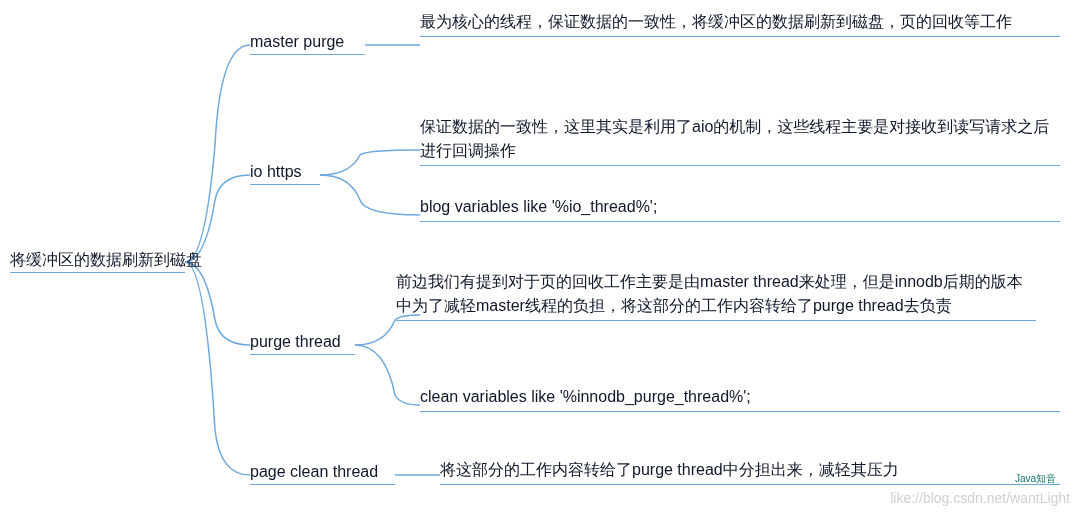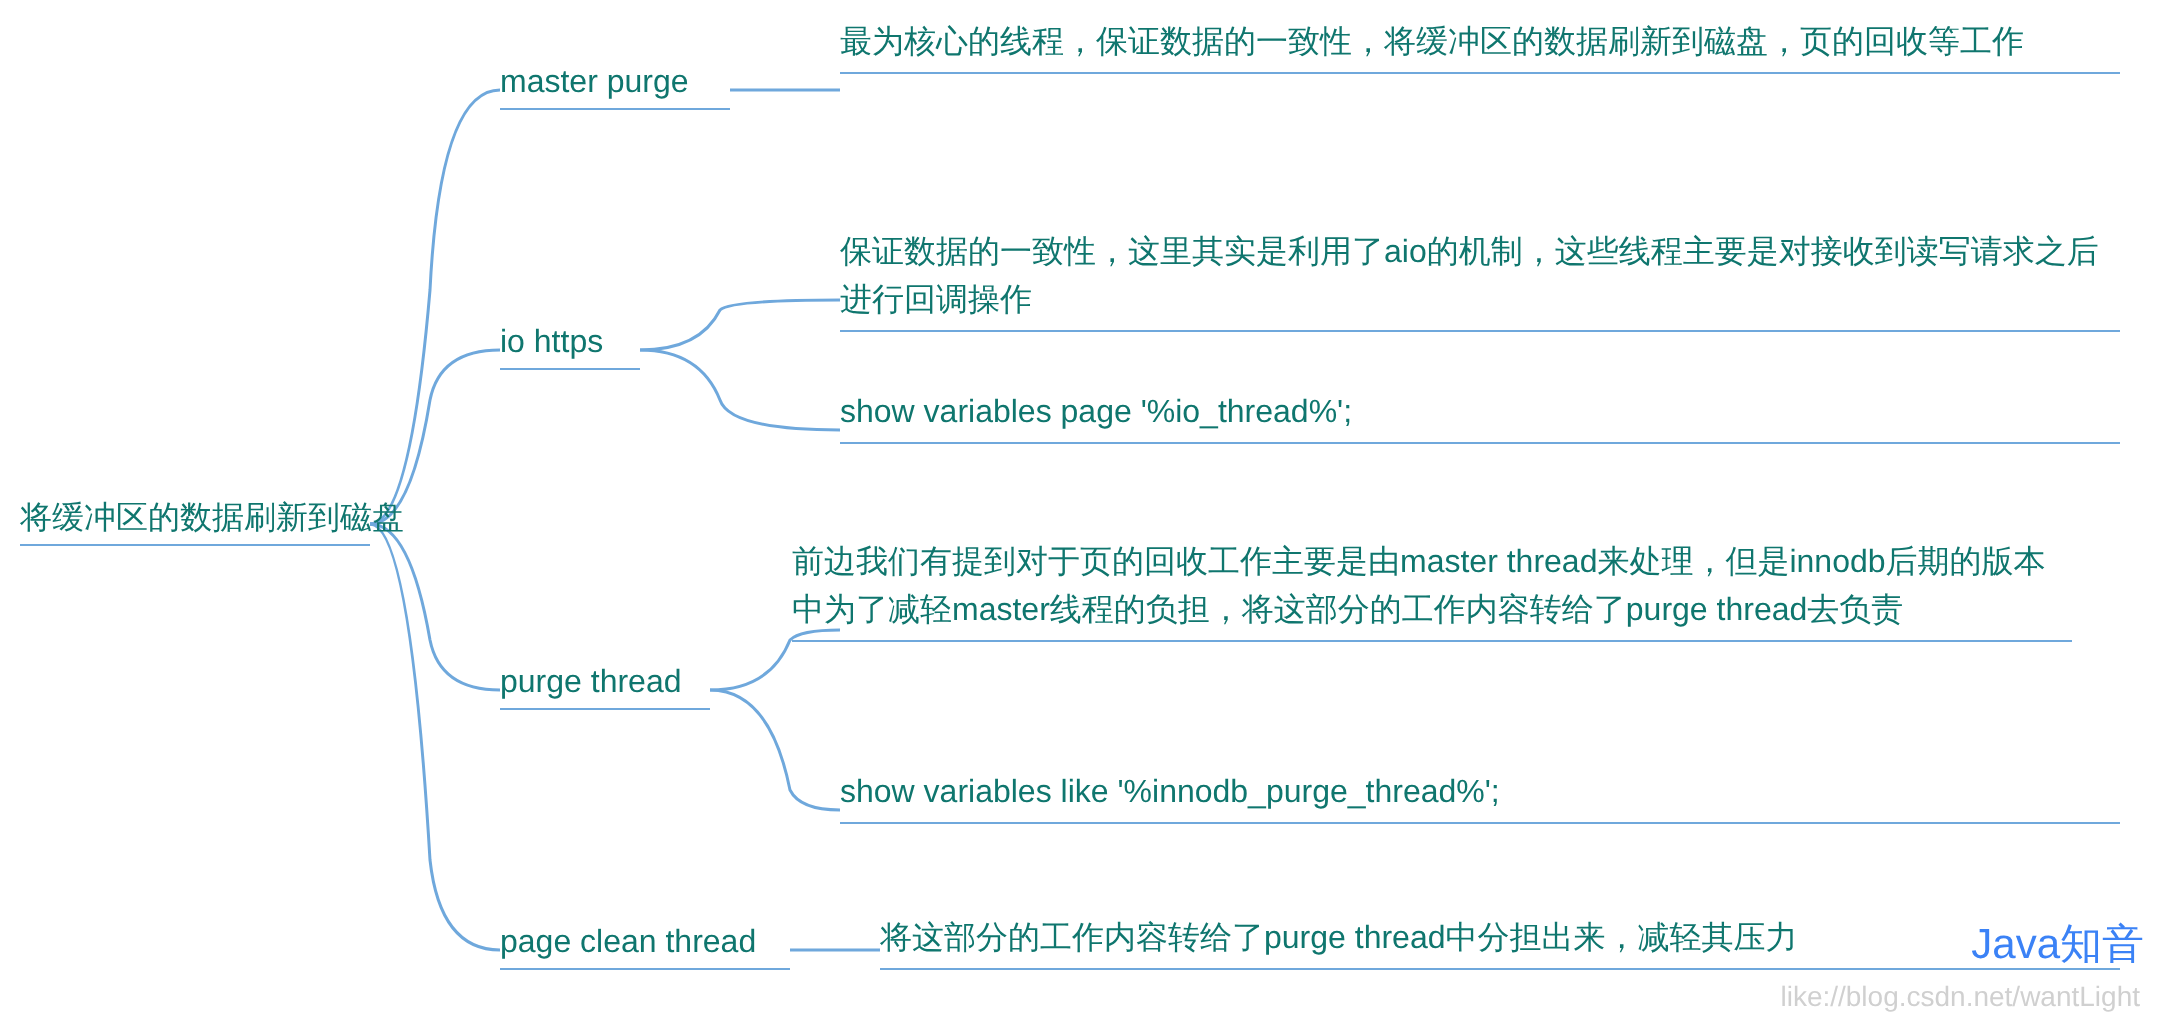--- a/index.html
+++ b/index.html
@@ -1,23 +1,23 @@
 <!DOCTYPE html>
 <html><head>
 <meta charset="utf-8">
 <style>
   html,body{margin:0;padding:0;width:1080px;height:516px;font-family:"PingFang SC","Microsoft YaHei",Arial,sans-serif;background:#fff;overflow:hidden;position:relative}
   svg.conn{position:absolute;top:0;left:0;width:1080px;height:516px;pointer-events:none}
-  .node{position:absolute;font-size:16px;color:#0f766e;line-height:24px;white-space:nowrap}
+  .node{position:absolute;font-size:16px;color:#0f172a;line-height:24px;white-space:nowrap}
   .leaf{white-space:normal}
   .root{border-bottom:1.5px solid #6fa8dc}
   .mid{border-bottom:1.5px solid #6fa8dc}
   .lf{border-bottom:1.5px solid #6fa8dc;padding-bottom:2px}
   .wm{position:absolute;right:10px;bottom:10px;color:#d0d0d0;font-size:14px;white-space:nowrap}
-  .wm2{position:absolute;right:8px;bottom:30px;color:#3b82f6;font-size:21px}
+  .wm2{position:absolute;right:24px;bottom:30px;color:#0f766e;font-size:10px}
 </style>
 </head>
 <body>
 
 <svg class="conn">
 
   <path d="M185 262 Q205 262 215 145 Q220 45 250 45" fill="none" stroke="#6fa8dc" stroke-width="1.5"></path>
   <path d="M185 262 Q205 262 215 200 Q220 175 250 175" fill="none" stroke="#6fa8dc" stroke-width="1.5"></path>
   <path d="M185 262 Q205 262 215 320 Q220 345 250 345" fill="none" stroke="#6fa8dc" stroke-width="1.5"></path>
   <path d="M185 262 Q205 262 215 430 Q220 475 250 475" fill="none" stroke="#6fa8dc" stroke-width="1.5"></path>
@@ -36,21 +36,21 @@
 <div class="node root" style="left:10px;top:248px;width:175px">将缓冲区的数据刷新到磁盘</div>
 
 <div class="node mid" style="left:250px;top:30px;width:115px">master purge</div>
 <div class="node mid" style="left:250px;top:160px;width:70px">io https</div>
 <div class="node mid" style="left:250px;top:330px;width:105px">purge thread</div>
 <div class="node mid" style="left:250px;top:460px;width:145px">page clean thread</div>
 
 <div class="node leaf lf" style="left:420px;top:10px;width:640px">最为核心的线程，保证数据的一致性，将缓冲区的数据刷新到磁盘，页的回收等工作</div>
 
 <div class="node leaf lf" style="left:420px;top:115px;width:640px">保证数据的一致性，这里其实是利用了aio的机制，这些线程主要是对接收到读写请求之后进行回调操作</div>
-<div class="node leaf lf" style="left:420px;top:195px;width:640px">show variables page '%io_thread%';</div>
+<div class="node leaf lf" style="left:420px;top:195px;width:640px">blog variables like '%io_thread%';</div>
 
 <div class="node leaf lf" style="left:396px;top:270px;width:640px">前边我们有提到对于页的回收工作主要是由master thread来处理，但是innodb后期的版本中为了减轻master线程的负担，将这部分的工作内容转给了purge thread去负责</div>
-<div class="node leaf lf" style="left:420px;top:385px;width:640px">show variables like '%innodb_purge_thread%';</div>
+<div class="node leaf lf" style="left:420px;top:385px;width:640px">clean variables like '%innodb_purge_thread%';</div>
 
 <div class="node leaf lf" style="left:440px;top:458px;width:620px">将这部分的工作内容转给了purge thread中分担出来，减轻其压力</div>
 
 <div class="wm2">Java知音</div>
 <div class="wm">like://blog.csdn.net/wantLight</div>
 
 </body></html>

